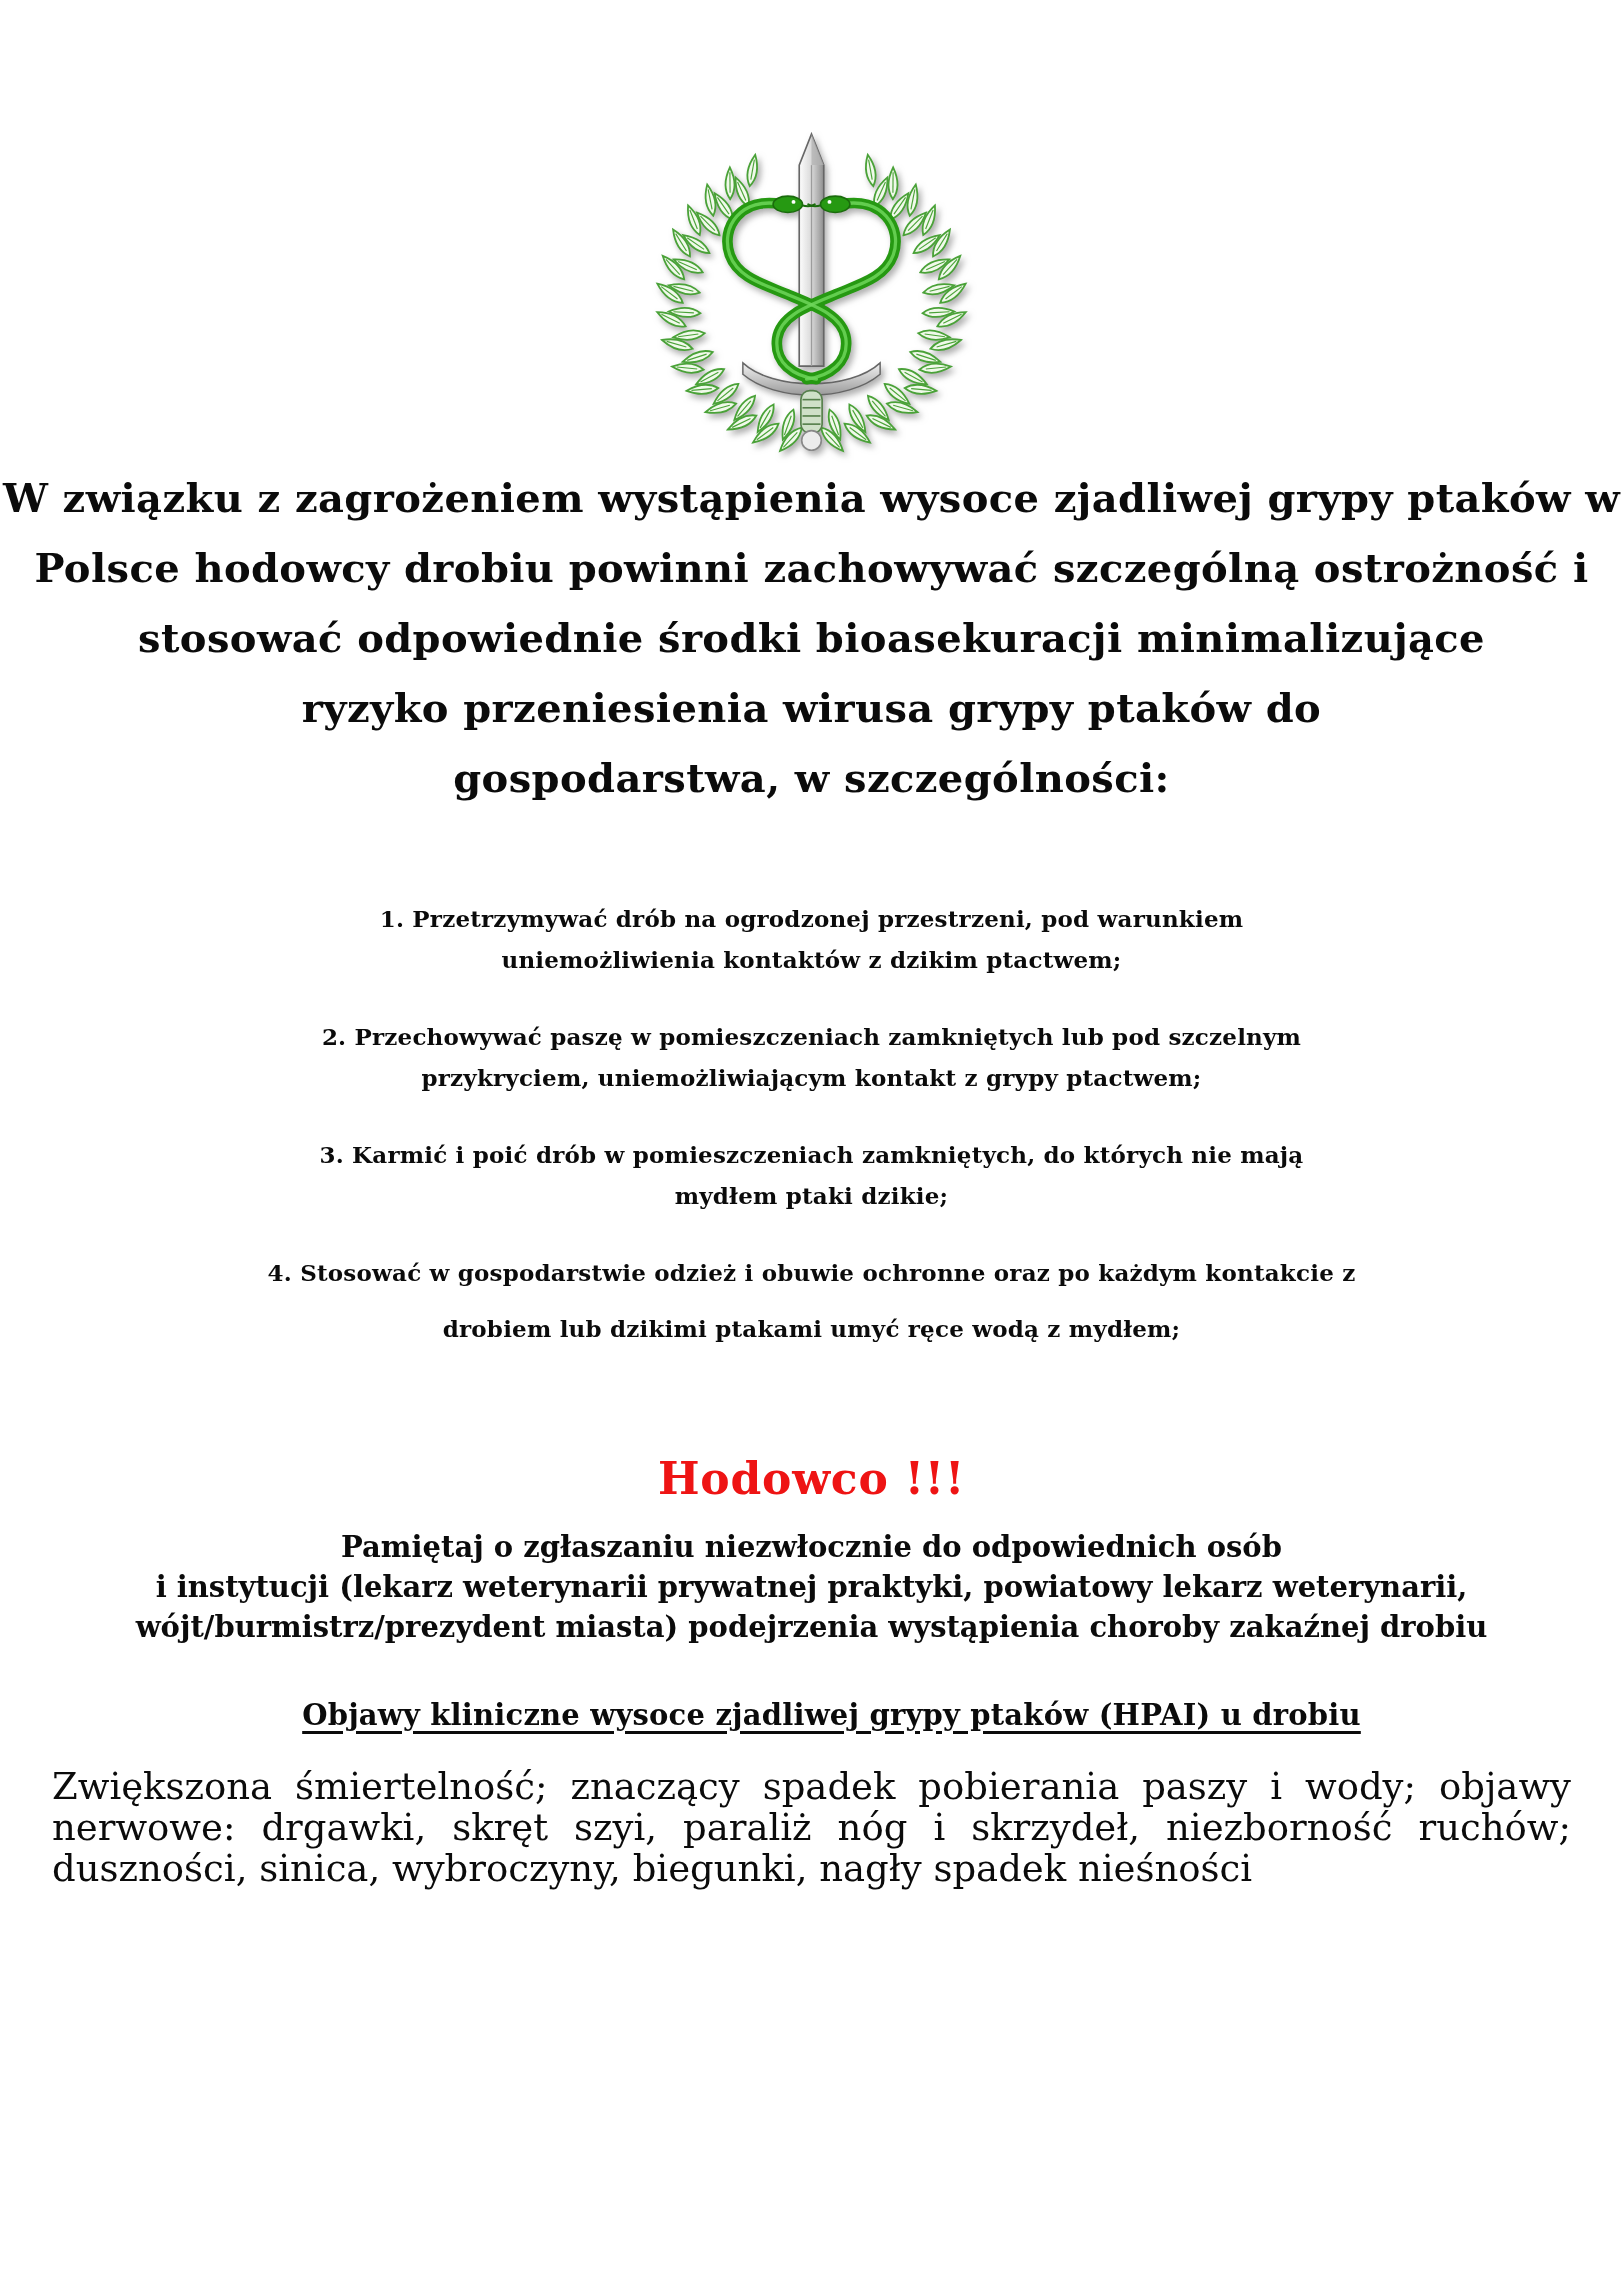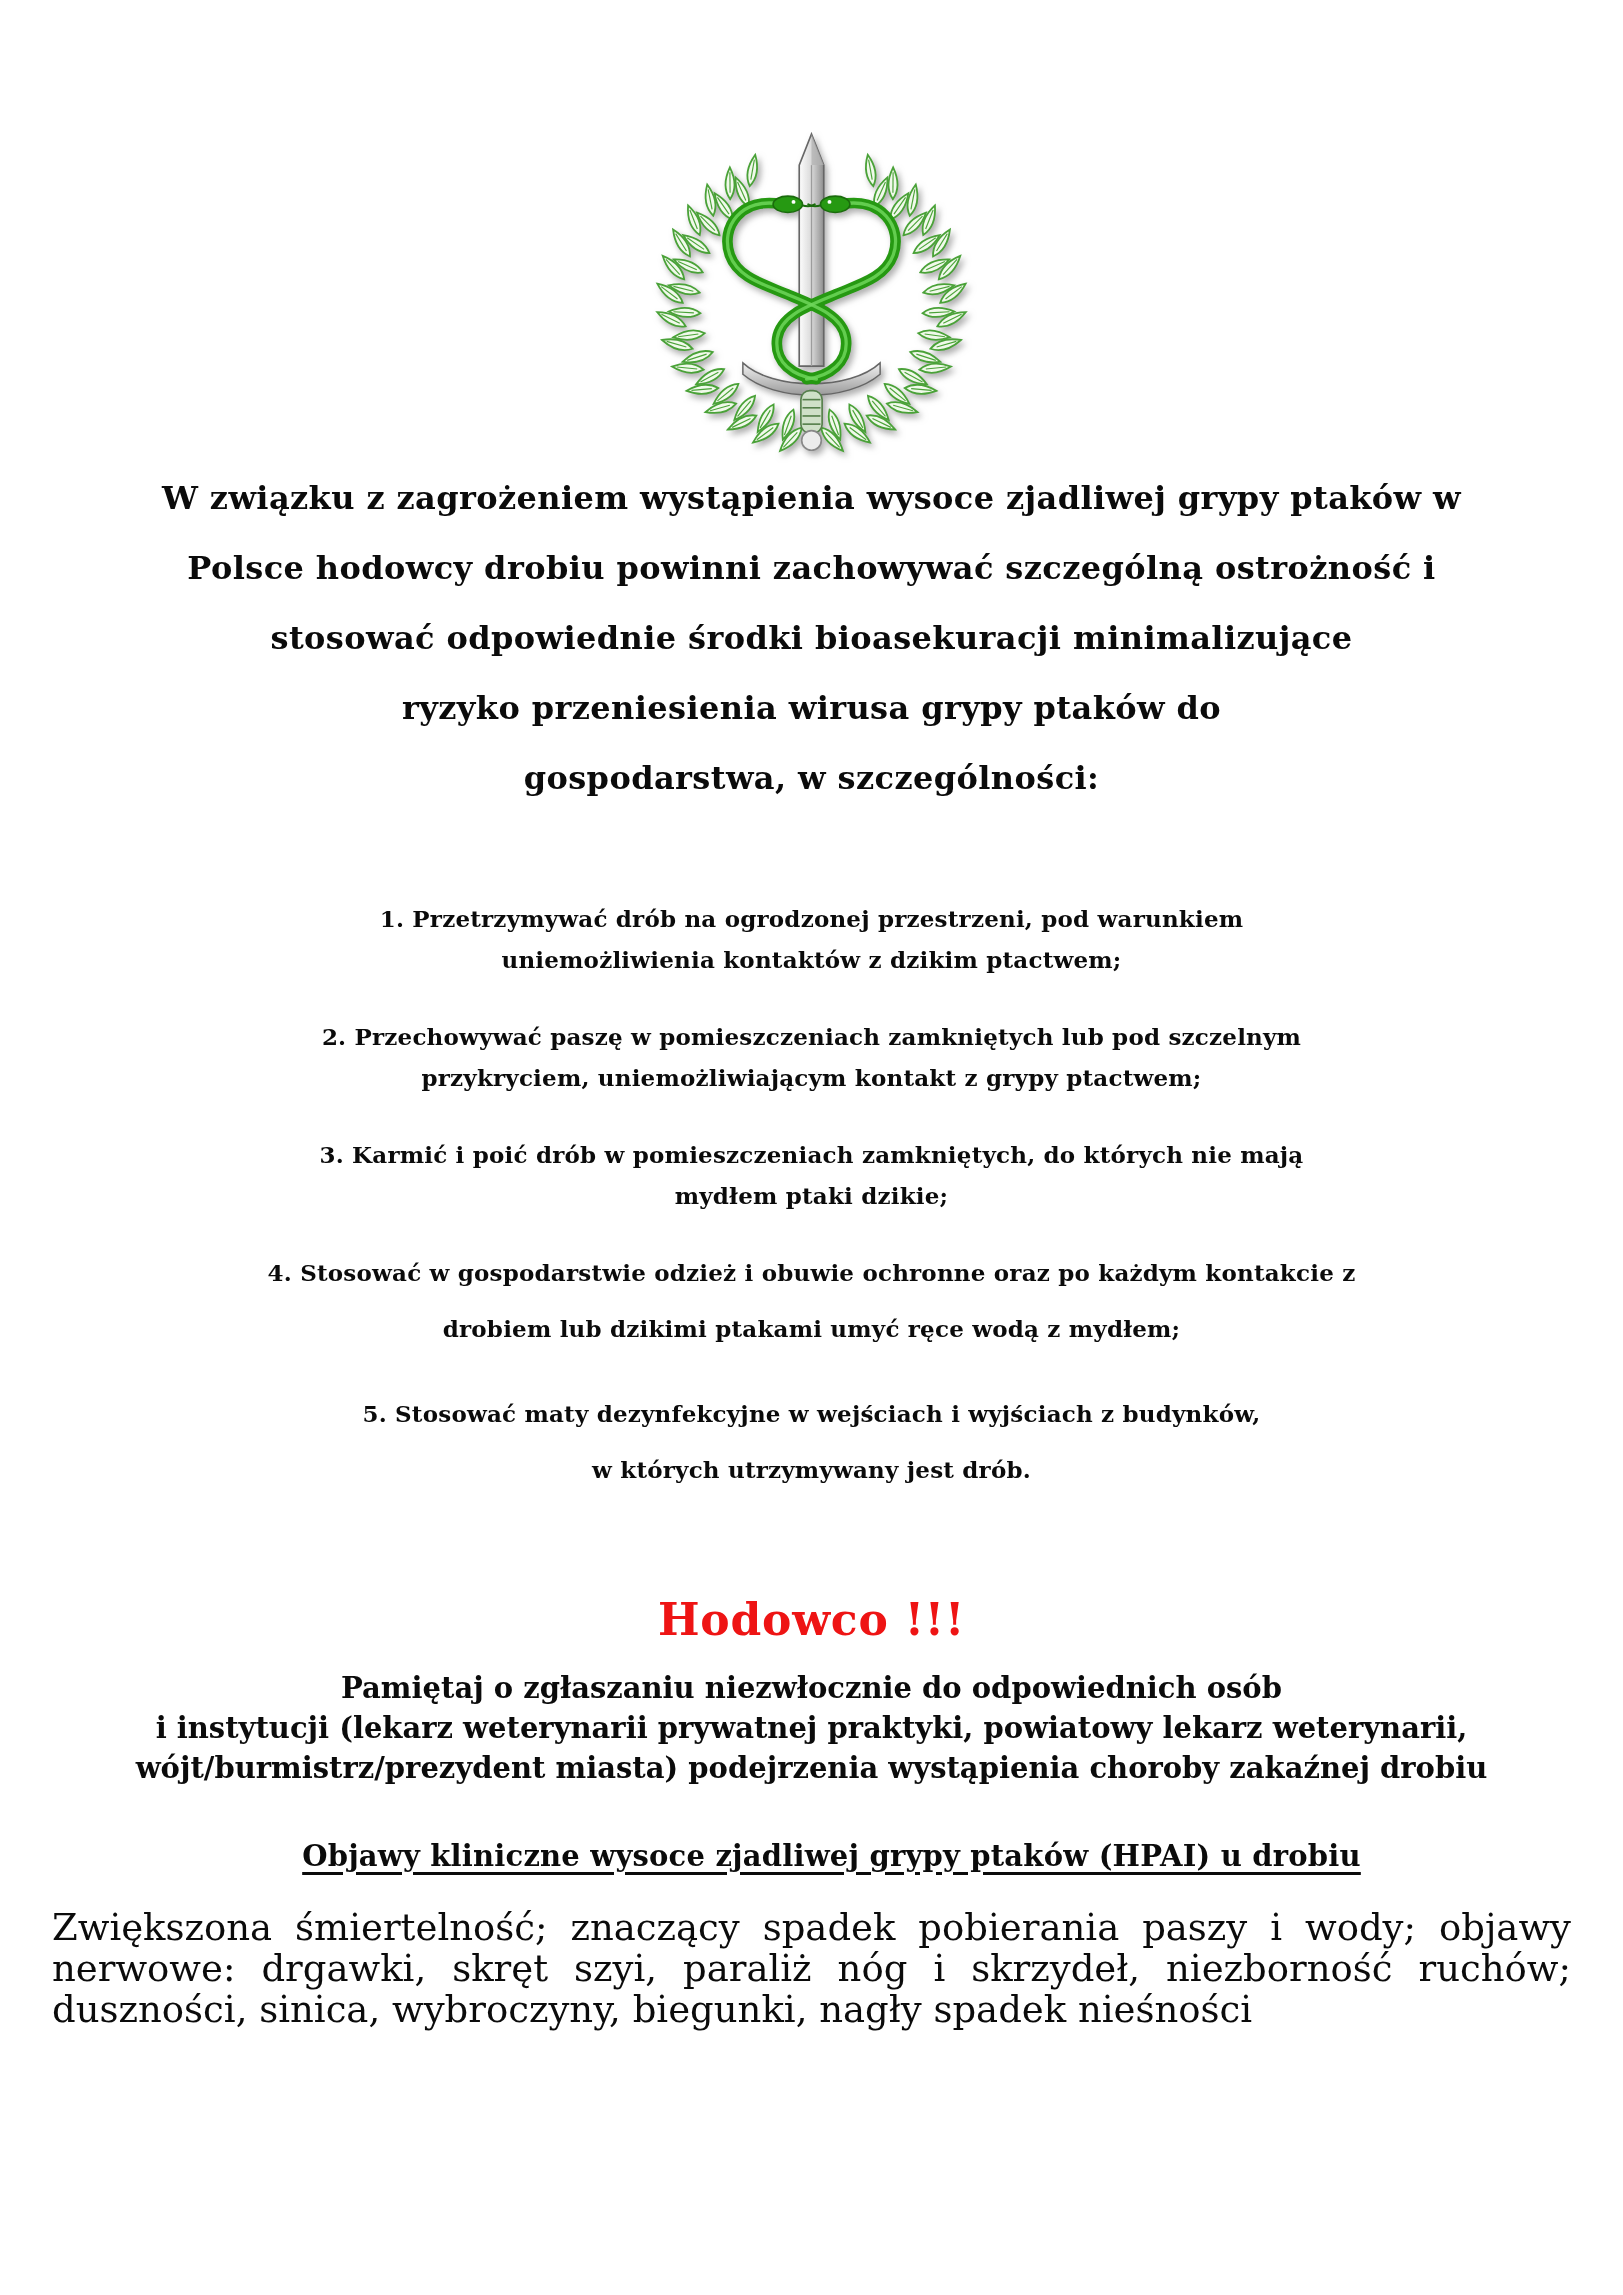--- a/index.html
+++ b/index.html
@@ -23,21 +23,21 @@
   }
   .logo-wrap svg{
     display:block;
     filter:drop-shadow(3.3px 4.1px 3.3px rgba(110,110,110,0.55));
   }
 
   .intro-heading{
     margin-top:6.5px;
     text-align:center;
     font-weight:bold;
-    font-size:32px;
+    font-size:40px;
     letter-spacing:0.4px;
   }
   .intro-heading .line{
     line-height:70px;
     white-space:nowrap;
   }
 
   .bio-list{margin-top:85px;}
   .bio-item{
     text-align:center;
@@ -216,24 +216,20 @@
       <div class="line">przykryciem, uniemożliwiającym kontakt z grypy ptactwem;</div>
     </div>
     <div class="bio-item tight">
       <div class="line">3. Karmić i poić drób w pomieszczeniach zamkniętych, do których nie mają</div>
       <div class="line">mydłem ptaki dzikie;</div>
     </div>
     <div class="bio-item loose">
       <div class="line">4. Stosować w gospodarstwie odzież i obuwie ochronne oraz po każdym kontakcie z</div>
       <div class="line">drobiem lub dzikimi ptakami umyć ręce wodą z mydłem;</div>
     </div>
-    <div class="bio-item loose">
-      <div class="line">5. Stosować maty dezynfekcyjne w wejściach i wyjściach z budynków,</div>
-      <div class="line">w których utrzymywany jest drób.</div>
-    </div>
   </div>
 
   <div class="alert-heading">Hodowco !!!</div>
 
   <div class="alert-paragraph">
     <div class="line">Pamiętaj o zgłaszaniu niezwłocznie do odpowiednich osób</div>
     <div class="line">i instytucji (lekarz weterynarii prywatnej praktyki, powiatowy lekarz weterynarii,</div>
     <div class="line">wójt/burmistrz/prezydent miasta) podejrzenia wystąpienia choroby zakaźnej drobiu</div>
   </div>
 

